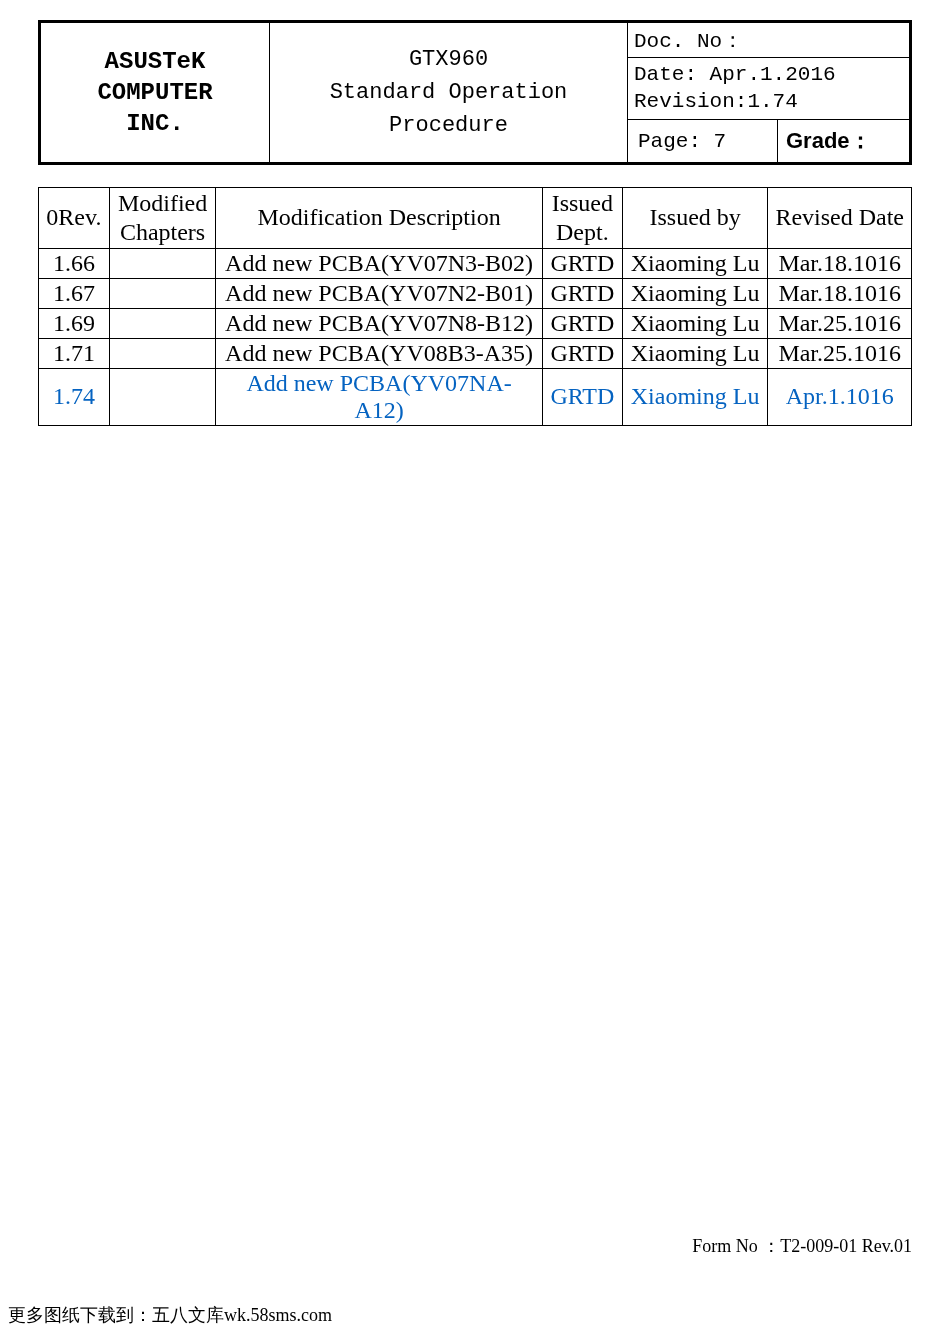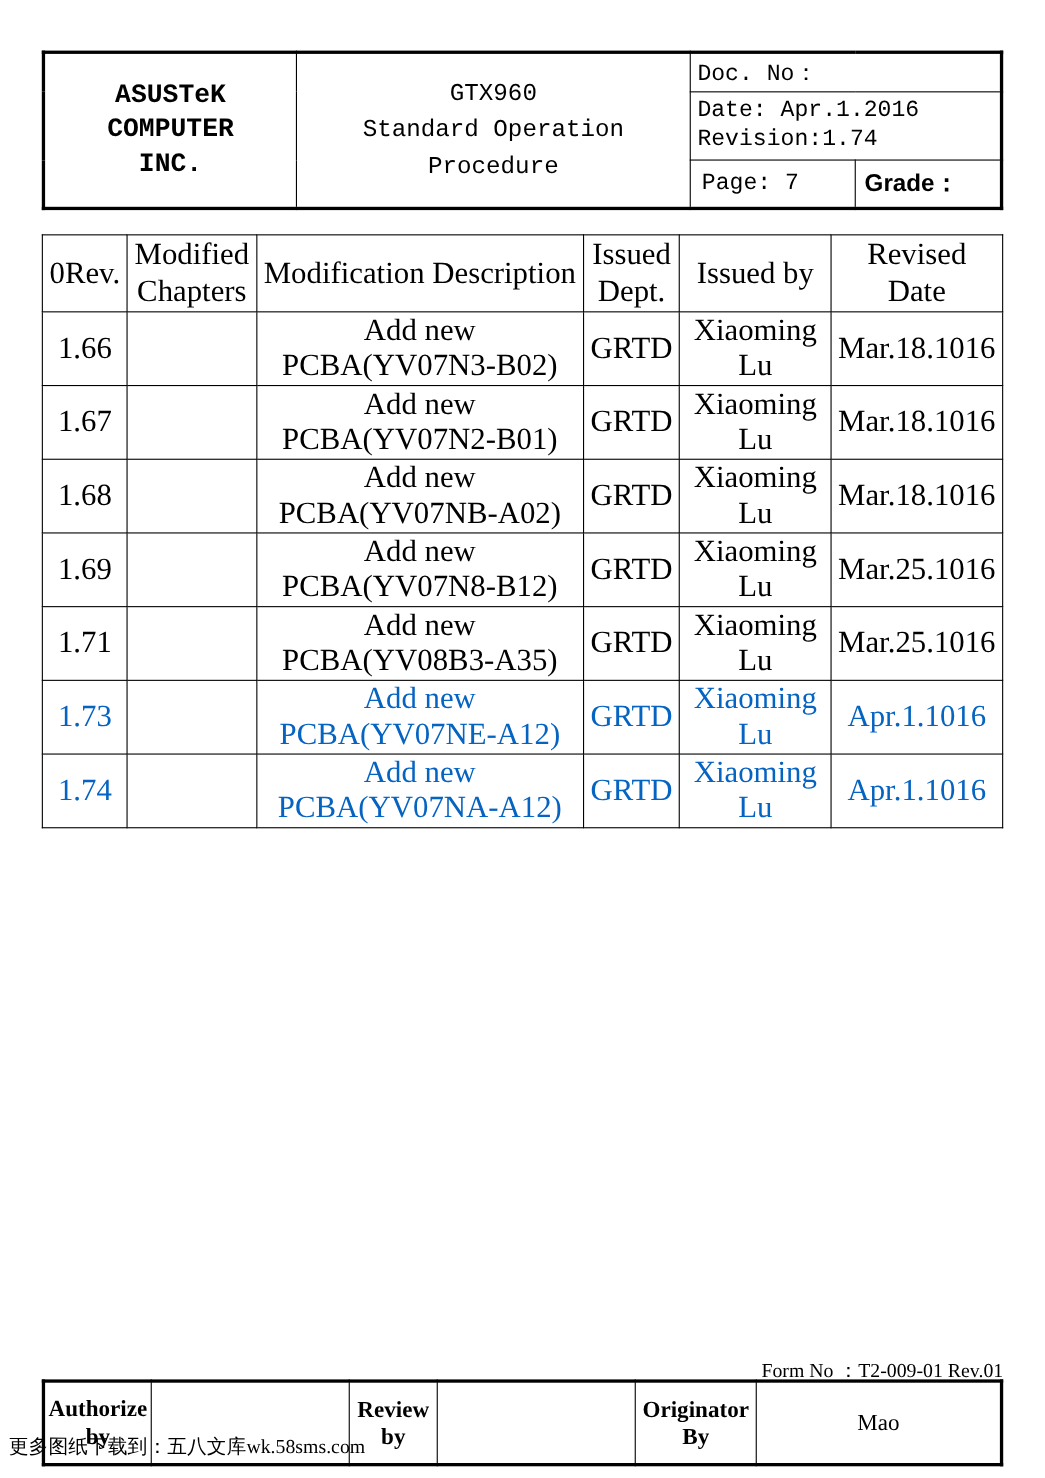--- a/index.html
+++ b/index.html
@@ -5,21 +5,21 @@
   * { box-sizing: border-box; margin: 0; padding: 0; }
   body {
     width: 950px;
     height: 1344px;
     background: #fff;
     font-family: "Times New Roman", serif;
     position: relative;
   }
   .page {
     position: absolute;
-    top: 46px;
+    top: 20px;
     left: 38px;
     width: 874px;
   }
   .header-table {
     border-collapse: collapse;
     width: 100%;
     border: 3px solid #000;
   }
   .header-table td {
     border: 1px solid #000;
@@ -66,21 +66,21 @@
     font-family: Liberation Sans, sans-serif;
     font-weight: bold;
     font-size: 22px;
     padding: 2px 8px;
   }
   .rev-table {
     border-collapse: collapse;
     width: 100%;
     margin-top: 22px;
     font-family: "Times New Roman", serif;
-    font-size: 28px;
+    font-size: 24px;
   }
   .rev-table th, .rev-table td {
     border: 1px solid #000;
     padding: 1px 6px;
     text-align: center;
     font-weight: normal;
   }
   .rev-table th {
     height: 54px;
     line-height: 1.2;
@@ -189,70 +189,42 @@
         </tr>
         <tr>
           <td class="col-rev">1.67</td>
           <td class="col-mod"></td>
           <td class="col-desc">Add new PCBA(YV07N2-B01)</td>
           <td class="col-dept">GRTD</td>
           <td class="col-by">Xiaoming Lu</td>
           <td class="col-date">Mar.18.1016</td>
         </tr>
         <tr>
-          <td class="col-rev">1.68</td>
-          <td class="col-mod"></td>
-          <td class="col-desc">Add new PCBA(YV07NB-A02)</td>
-          <td class="col-dept">GRTD</td>
-          <td class="col-by">Xiaoming Lu</td>
-          <td class="col-date">Mar.18.1016</td>
-        </tr>
-        <tr>
           <td class="col-rev">1.69</td>
           <td class="col-mod"></td>
           <td class="col-desc">Add new PCBA(YV07N8-B12)</td>
           <td class="col-dept">GRTD</td>
           <td class="col-by">Xiaoming Lu</td>
           <td class="col-date">Mar.25.1016</td>
         </tr>
         <tr>
           <td class="col-rev">1.71</td>
           <td class="col-mod"></td>
           <td class="col-desc">Add new PCBA(YV08B3-A35)</td>
           <td class="col-dept">GRTD</td>
           <td class="col-by">Xiaoming Lu</td>
           <td class="col-date">Mar.25.1016</td>
-        </tr>
-        <tr class="link-row">
-          <td class="col-rev">1.73</td>
-          <td class="col-mod"></td>
-          <td class="col-desc">Add new PCBA(YV07NE-A12)</td>
-          <td class="col-dept">GRTD</td>
-          <td class="col-by">Xiaoming Lu</td>
-          <td class="col-date">Apr.1.1016</td>
         </tr>
         <tr class="link-row">
           <td class="col-rev">1.74</td>
           <td class="col-mod"></td>
           <td class="col-desc">Add new PCBA(YV07NA-A12)</td>
           <td class="col-dept">GRTD</td>
           <td class="col-by">Xiaoming Lu</td>
           <td class="col-date">Apr.1.1016</td>
         </tr>
       </tbody>
   </table>
 
-  <table class="footer-table">
-    <tbody>
-        <tr>
-      <td class="footer-label">Authorize by</td>
-      <td class="footer-val1"></td>
-      <td class="footer-label2">Review by</td>
-      <td class="footer-val2"></td>
-      <td class="footer-label3">Originator By</td>
-      <td class="footer-val3">Mao</td>
-    </tr>
-  </tbody>
-    </table>
 </div>
 
 <div class="bottom-left">更多图纸下载到：五八文库wk.58sms.com</div>
 <div class="bottom-right">Form No ：T2-009-01 Rev.01</div>
 
 </body></html>

